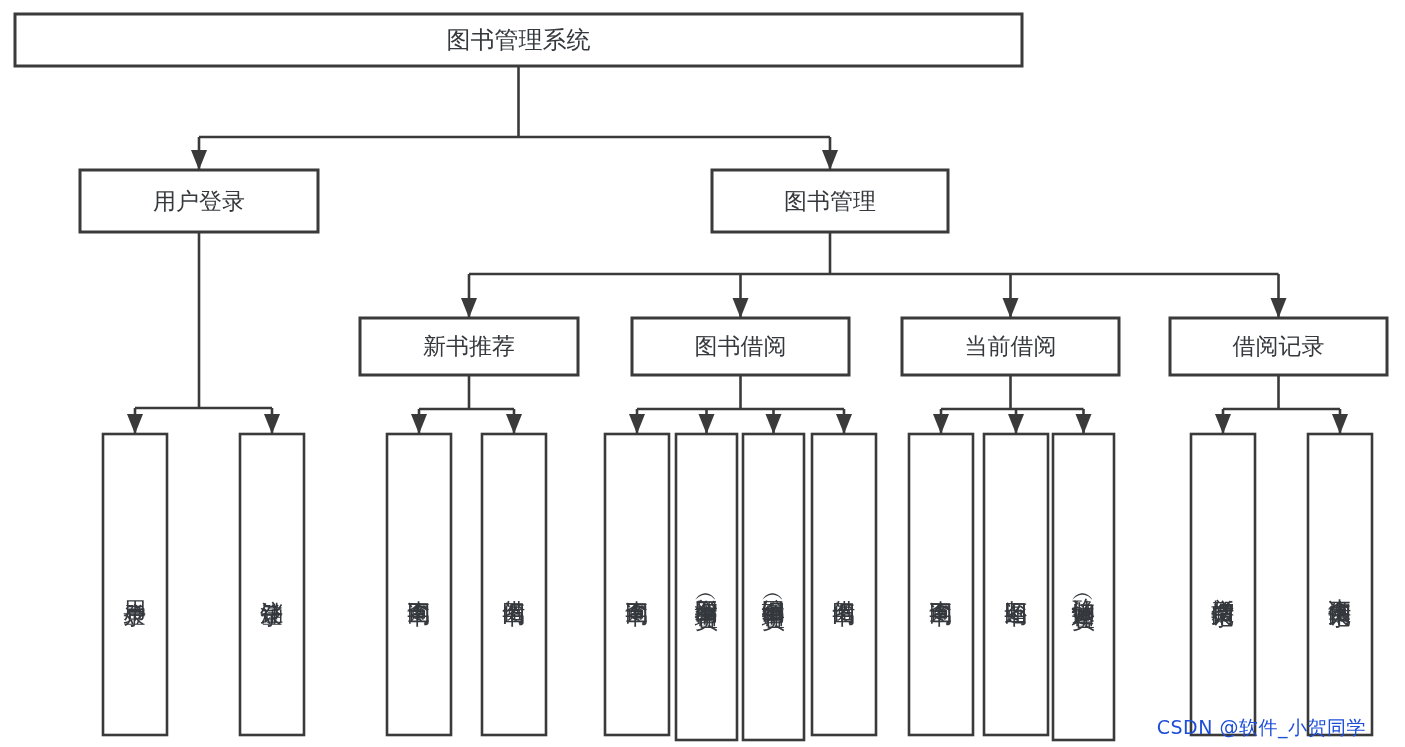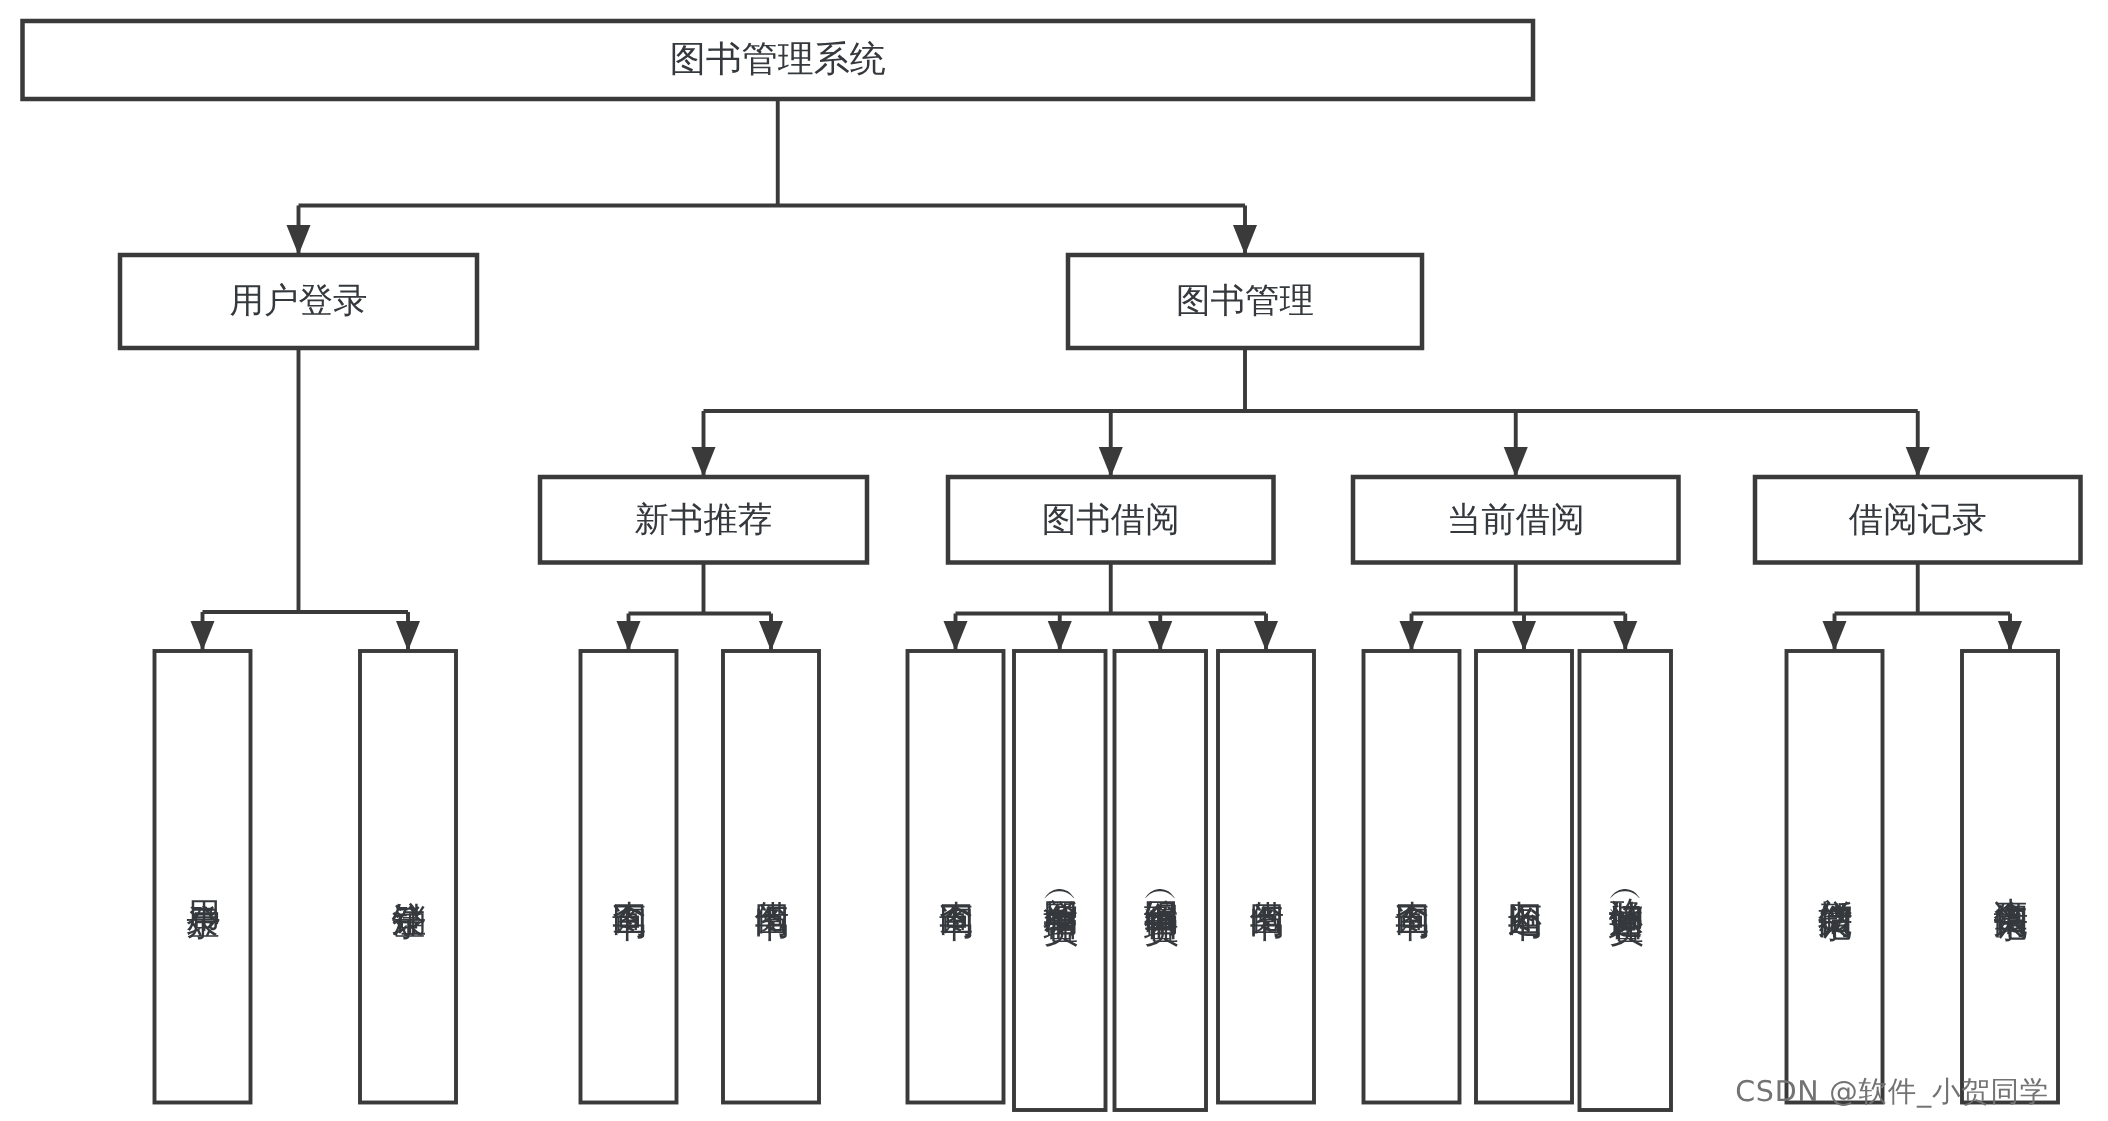--- a/index.html
+++ b/index.html
@@ -71,21 +71,21 @@
     color: #35393d;
     letter-spacing: 1.5px;
     white-space: nowrap;
   }
   .watermark {
     position: absolute;
     right: 10px;
     bottom: 6px;
     font-family: "DejaVu Sans", "Liberation Sans", sans-serif;
     font-size: 19px;
-    color: #737373;
+    color: #1d4ed8;
     letter-spacing: 0.5px;
     white-space: nowrap;
   }
 </style>
 </head>
 <body>
 
 <div id="chart-root">
   <svg id="diagram-svg" width="1405" height="747" viewBox="0 0 1405 747" xmlns="http://www.w3.org/2000/svg">
     <g id="connector-layer">

